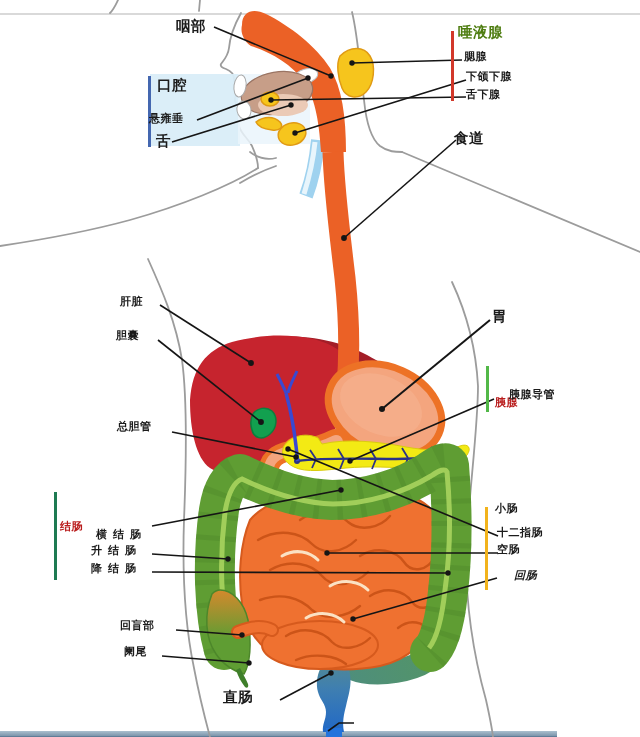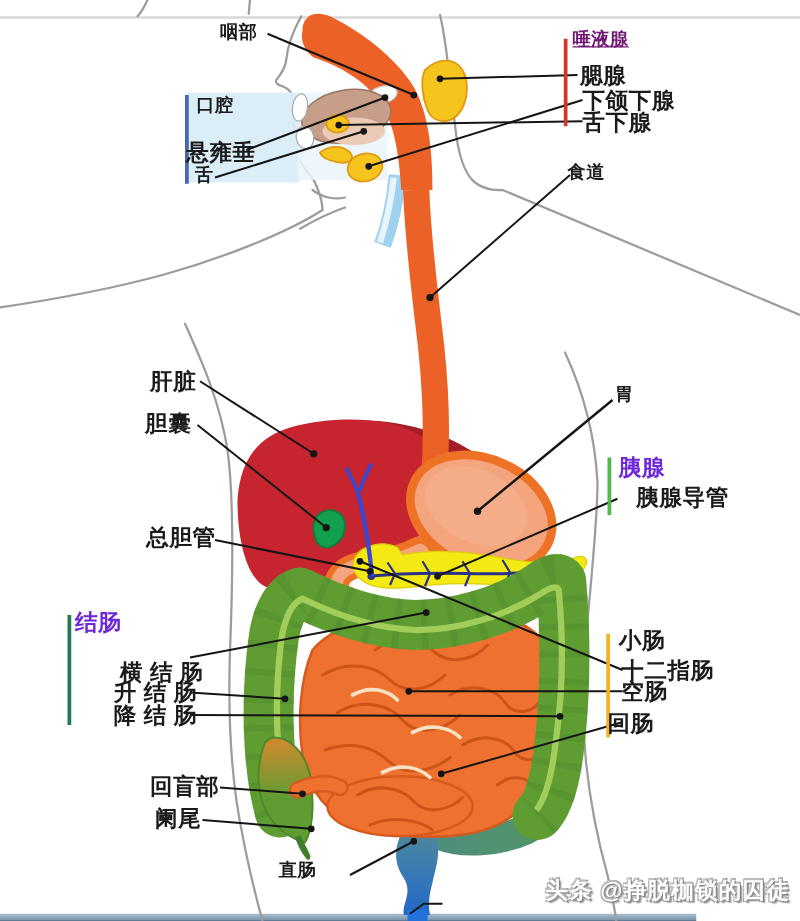--- a/index.html
+++ b/index.html
@@ -2,26 +2,26 @@
 <html><head>
 <meta charset="utf-8">
 <style>
   html,body{margin:0;padding:0;background:#fff;}
   .stage{position:relative;width:640px;height:737px;background:#fff;overflow:hidden;
          font-family:"Liberation Sans","DejaVu Sans",sans-serif;}
   .topline{position:absolute;left:0;top:13px;width:640px;height:2px;background:#d9d9d9;}
   .botbar{position:absolute;left:0;top:731px;width:557px;height:5px;
           background:linear-gradient(#aabfce,#7c95ab);border-bottom:1px solid #5f7d97;}
   svg.fig{position:absolute;left:0;top:0;}
-  .lbl{position:absolute;font-size:18px;font-weight:700;color:#1b1b1b;
+  .lbl{position:absolute;font-size:11px;font-weight:700;color:#1b1b1b;
        white-space:nowrap;line-height:1;letter-spacing:0.5px;}
   .lbl.big{font-size:14.5px;}
   .lbl.sp{letter-spacing:6px;}
-  .hdr-red{color:#701a75;text-decoration:underline;}
-  .hdr-green{color:#6d28d9;}
+  .hdr-red{color:#4d7c0f;}
+  .hdr-green{color:#b91c1c;margin-top:32px;}
   .bracket{position:absolute;width:3px;}
   .br-oral{background:#4467b0;}
   .br-sal{background:#d2382a;}
   .br-panc{background:#52b848;}
   .br-colon{background:#1e7a52;}
   .br-small{background:#f2b31c;}
   .watermark{position:absolute;top:700px;right:8px;font-size:18px;font-weight:700;
      color:#ffffff;letter-spacing:1px;
      text-shadow:1px 1px 0 #8a8a8a,-1px -1px 0 #bdbdbd,1px -1px 0 #a5a5a5,
                  -1px 1px 0 #a5a5a5,2px 2px 1px #9a9a9a;}
@@ -252,20 +252,19 @@
   <div class="lbl hdr-green" style="left:495px;top:365px;">胰腺</div>
   <div class="lbl" style="left:493px;top:389px;margin-left:16px;">胰腺导管</div>
   <div class="lbl" style="left:117px;top:421px;">总胆管</div>
   <div class="lbl hdr-green" style="left:60px;top:489px;">结肠</div>
   <div class="lbl sp" style="left:96px;top:516px;margin-top:13px;">横结肠</div>
   <div class="lbl sp" style="left:91px;top:545px;">升结肠</div>
   <div class="lbl sp" style="left:91px;top:563px;">降结肠</div>
   <div class="lbl" style="left:495px;top:503px;">小肠</div>
   <div class="lbl" style="left:497px;top:527px;">十二指肠</div>
   <div class="lbl" style="left:497px;top:544px;">空肠</div>
-  <div class="lbl" style="left:486px;top:570px;">回肠</div>
+  <div class="lbl" style="left:514px;top:570px;font-style:italic;">回肠</div>
   <div class="lbl" style="left:120px;top:620px;text-align:right;">回盲部</div>
   <div class="lbl" style="left:124px;top:646px;text-align:center;">阑尾</div>
   <div class="lbl big" style="left:223px;top:690px;">直肠</div>
   <div class="lbl big" style="left:358px;top:712px;margin-top:32px;">肛门</div>
 
-  <div class="watermark">头条 @挣脱枷锁的囚徒</div>
 </div>
 
 </body></html>

